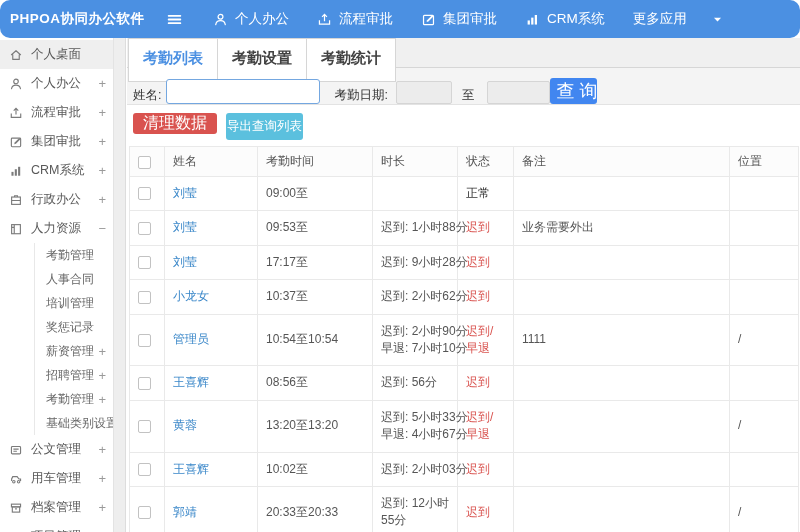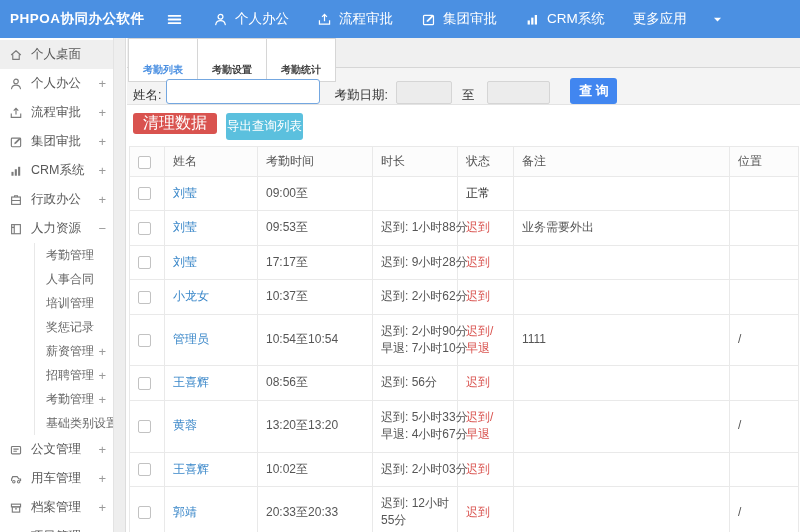--- a/index.html
+++ b/index.html
@@ -5,21 +5,21 @@
 :root{
   --header:#4b90e2; --primary:#4186f0; --danger:#d9534f; --info:#5bc0de;
   --link:#3a87c9; --tabactive:#4b90e2;
 }
 *{box-sizing:border-box}
 html,body{margin:0;padding:0}
 body{width:800px;height:532px;overflow:hidden;background:#fff;position:relative;
      font-family:"Liberation Sans","DejaVu Sans",sans-serif;}
 
 .hdr{position:absolute;top:0;left:0;right:0;height:38px;background:var(--header);
-     display:flex;align-items:center;color:#fff;}
+     display:flex;align-items:center;color:#fff;border-radius:10px;}
 .logo{width:128px;padding-left:10px;font-size:13.5px;font-weight:bold;letter-spacing:.5px;white-space:nowrap}
 .hamb{margin-left:38px;display:flex;align-items:center;cursor:pointer}
 .hamb .ic{width:17px;height:17px}
 .topnav{display:flex;align-items:center;margin-left:30px}
 .nav-item{display:flex;align-items:center;gap:7px;margin-right:28px;font-size:13.5px;cursor:pointer;white-space:nowrap}
 .nav-item .ic{width:15px;height:15px}
 .more{display:flex;align-items:center;gap:24px;font-size:13.5px;cursor:pointer}
 .more .ic{width:13px;height:13px}
 .ic{display:inline-block;color:inherit}
 .ic svg{width:100%;height:100%;display:block}
@@ -30,34 +30,34 @@
 .side-item{height:29px;display:flex;align-items:center;padding:0 7px 0 9px;color:#595959;
            font-size:12.5px;cursor:pointer;white-space:nowrap}
 .side-item.selected{background:#efefef}
 .side-item .ic{width:14px;height:14px;margin-right:8px;color:#7b7b7b;flex:none}
 .side-item .expand{margin-left:auto;color:#9a9a9a;font-size:13px;line-height:1}
 .side-sub{margin-left:34px;border-left:1px solid #e8e8e8}
 .side-sub .side-item{height:24px;padding-left:11px;font-size:12px;color:#666}
 
 .main{position:absolute;top:38px;left:127px;right:0;bottom:0;background:#fff}
 .tabs{height:30px;background:#f0f0f0;border-bottom:1px solid #d6d6d6;display:flex;padding-left:1px}
-.tab{height:44px;line-height:29px;padding:16px 14px;background:#fff;border:1px solid #d6d6d6;
-     margin-right:-1px;font-size:10px;font-weight:bold;color:#424242;cursor:pointer;white-space:nowrap}
+.tab{height:44px;line-height:29px;padding:4px 14px;background:#fff;border:1px solid #d6d6d6;
+     margin-right:-1px;font-size:15px;font-weight:bold;color:#424242;cursor:pointer;white-space:nowrap}
 .tab.active{color:var(--tabactive)}
 .filterbar{height:37px;background:#f4f4f4;border-bottom:1px solid #e3e3e3;display:flex;
            align-items:flex-end;padding-left:6px;font-size:12.5px;color:#333}
 .filterbar label{margin-right:5px;white-space:nowrap}
 .txt{width:154px;height:25px;border:1px solid #74a7e0;border-radius:3px;margin-right:14px;
      padding:0 6px;font-size:12px;outline:none;font-family:inherit}
 .date{width:56px;height:23px;background:#ececec;border:1px solid #d5d5d5;border-radius:2px;
       margin-left:3px;font-family:inherit}
 .date.second{width:63px}
 .to{margin:0 10px;white-space:nowrap}
 .btn{border:none;color:#fff;border-radius:3px;cursor:pointer;font-family:inherit;white-space:nowrap}
-.btn.primary{width:47px;height:26px;margin-left:20px;font-size:13px;font-weight:bold;background:var(--primary)}
+.btn.primary{width:47px;height:26px;margin-left:0;font-size:18px;font-weight:normal;background:var(--primary)}
 .actionbar{padding:8px 0 0 6px;display:flex;gap:9px}
 .btn.danger{height:21px;padding:0 10px;font-size:16px;background:var(--danger)}
 .btn.info{height:27px;padding:0 1px;font-size:12.5px;background:var(--info)}
 
 table.grid{border-collapse:collapse;table-layout:fixed;width:669px;margin:6px 0 0 2px;background:#fff}
 .grid th{border:1px solid #e9e9e9;background:#fcfcfc;color:#555;font-weight:normal;
          font-size:12px;text-align:left;padding:6px 8px;white-space:nowrap}
 .grid td{border:1px solid #e9e9e9;color:#555;font-size:12px;text-align:left;
          padding:8px 8px;vertical-align:middle;word-break:break-all;line-height:1.45}
 .cb{display:inline-block;width:13px;height:13px;border:1px solid #c2c2c2;border-radius:2px;

